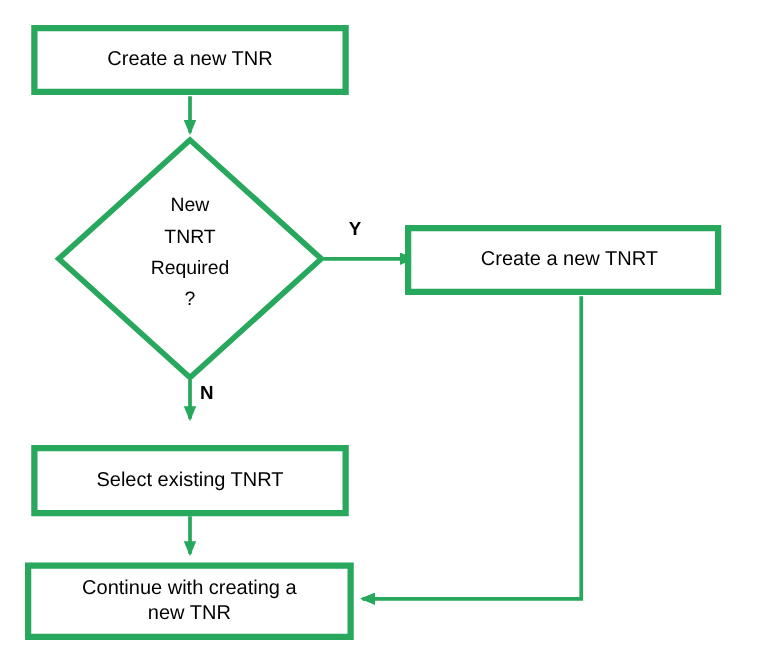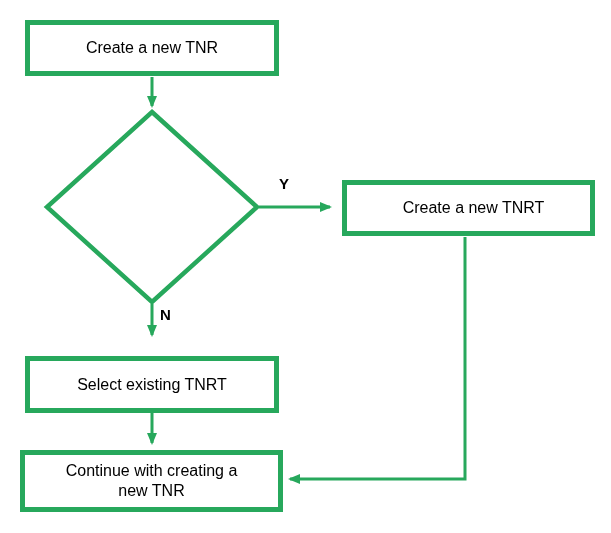--- a/index.html
+++ b/index.html
@@ -28,21 +28,21 @@
     display: flex;
     align-items: center;
     justify-content: center;
     text-align: center;
     font-size: 16px;
     line-height: 1.25;
     color: #000;
   }
 
   .node-create-tnr   { left: 25px;  top: 20px;  width: 254px; height: 56px; }
-  .node-create-tnrt  { left: 342px; top: 180px; width: 253px; height: 56px; padding-left: 10px; }
+  .node-create-tnrt  { left: 324px; top: 180px; width: 253px; height: 56px; padding-left: 10px; }
   .node-select-tnrt  { left: 25px;  top: 356px; width: 254px; height: 57px; }
   .node-continue     { left: 20px;  top: 450px; width: 263px; height: 62px; padding: 0 24px; }
 
   .decision-label {
     position: absolute;
     left: 77px;
     top: 152px;
     width: 150px;
     text-align: center;
     font-size: 15.5px;
@@ -94,17 +94,21 @@
   </div>
 
   <div class="node node-select-tnrt">
     <span>Select existing TNRT</span>
   </div>
 
   <div class="node node-continue">
     <span>Continue with creating a new TNR</span>
   </div>
 
+  <div class="decision-label">New
+TNRT
+Required
+?</div>
 
   <div class="edge-label edge-label-yes">Y</div>
   <div class="edge-label edge-label-no">N</div>
 
 </div>
 
 </body></html>

